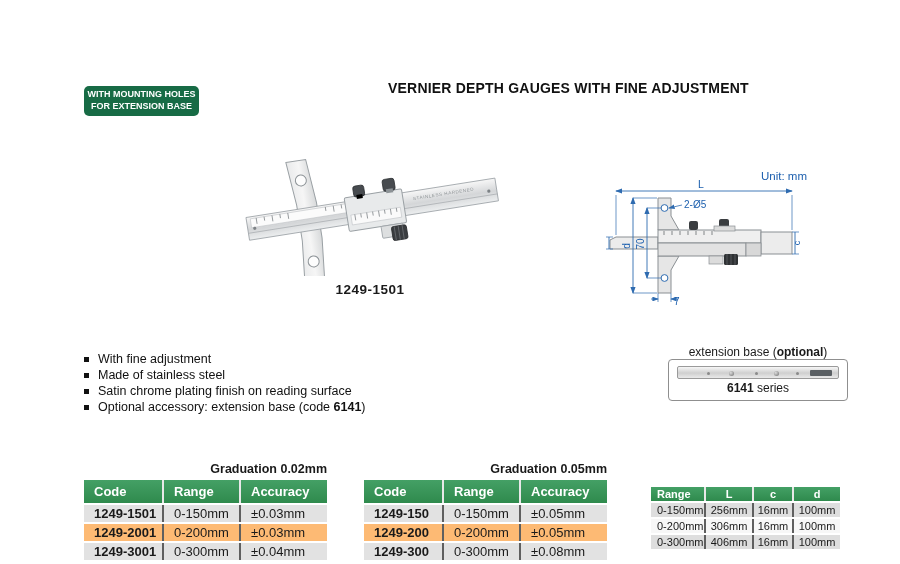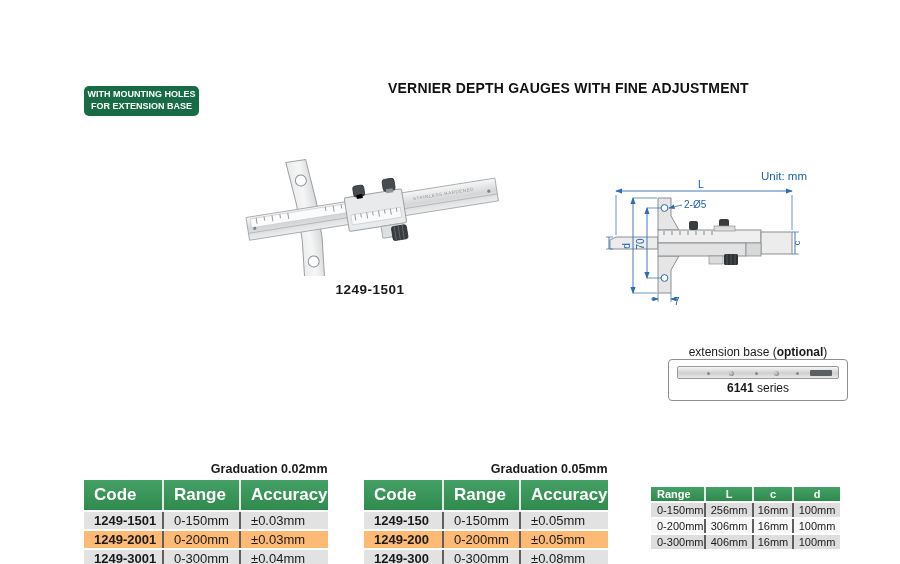--- a/index.html
+++ b/index.html
@@ -75,21 +75,21 @@
   .tbl-block { position:absolute; }
   .tbl-caption { font-size:12.5px; font-weight:bold; margin-bottom:2px;text-align:right; }
   table { border-collapse:separate; border-spacing:0 2px; }
   th {
     background:linear-gradient(#46a express, #000); 
   }
   .spec th, .dims th {
     background:linear-gradient(#44a065, #2f8a4d);
     color:#fff; font-weight:bold; text-align:left;
   }
-  .spec th { font-size:17px; height:30px; padding:1px 0 1px 10px; }
+  .spec th { font-size:13px; height:23px; padding:1px 0 1px 10px; }
   .spec td { font-size:13px; height:16px; padding:1px 0 1px 10px; color:#1a1a1a; }
   .spec td.code { font-weight:bold; }
   .spec tr.odd td { background:#e2e2e2; }
   .spec tr.even td { background:#fdba74; }
   .spec td + td { border-left:2px solid #5f5f5f; }
   .spec th + th { border-left:2px solid #e8e8e8; }
   .spec col.c1 { width:78px; } .spec col.c2 { width:77px; } .spec col.c3 { width:88px; }
 
   .dims th { font-size:11px; height:13px; padding:1px 0 1px 6px; }
   .dims th.ctr, .dims td.ctr { text-align:center; padding-left:0; }
@@ -257,20 +257,26 @@
     <line x1="186" y1="90" x2="193" y2="90" stroke="#2e6bb0" stroke-width="0.7"></line>
     <text x="194" y="79" font-size="9" fill="#1c5fae" text-anchor="middle" transform="rotate(-90 194 79)">c</text>
 
     <line x1="52" y1="129" x2="52" y2="138" stroke="#2e6bb0" stroke-width="0.7"></line>
     <line x1="65" y1="129" x2="65" y2="138" stroke="#2e6bb0" stroke-width="0.7"></line>
     <line x1="45" y1="135" x2="52" y2="135" stroke="#2e6bb0" stroke-width="0.8" marker-end="url(#ar)"></line>
     <line x1="65" y1="135" x2="72" y2="135" stroke="#2e6bb0" stroke-width="0.8" marker-start="url(#arS)"></line>
     <text x="68" y="141" font-size="10" fill="#1c5fae">7</text>
   </svg>
 
+  <ul class="features">
+    <li><span>With fine adjustment</span></li>
+    <li><span>Made of stainless steel</span></li>
+    <li><span>Satin chrome plating finish on reading surface</span></li>
+    <li><span>Optional accessory: extension base (code </span><b>6141</b><span>)</span></li>
+  </ul>
 
   <div class="extension">
     <div class="extension-caption"><span>extension base (</span><b>optional</b><span>)</span></div>
     <div class="extension-box">
       <div class="extension-bar">
         <span class="dot" style="left:18%"></span>
         <span class="screw" style="left:32%"></span>
         <span class="dot" style="left:48%"></span>
         <span class="screw" style="left:60%"></span>
         <span class="dot" style="left:74%"></span>

